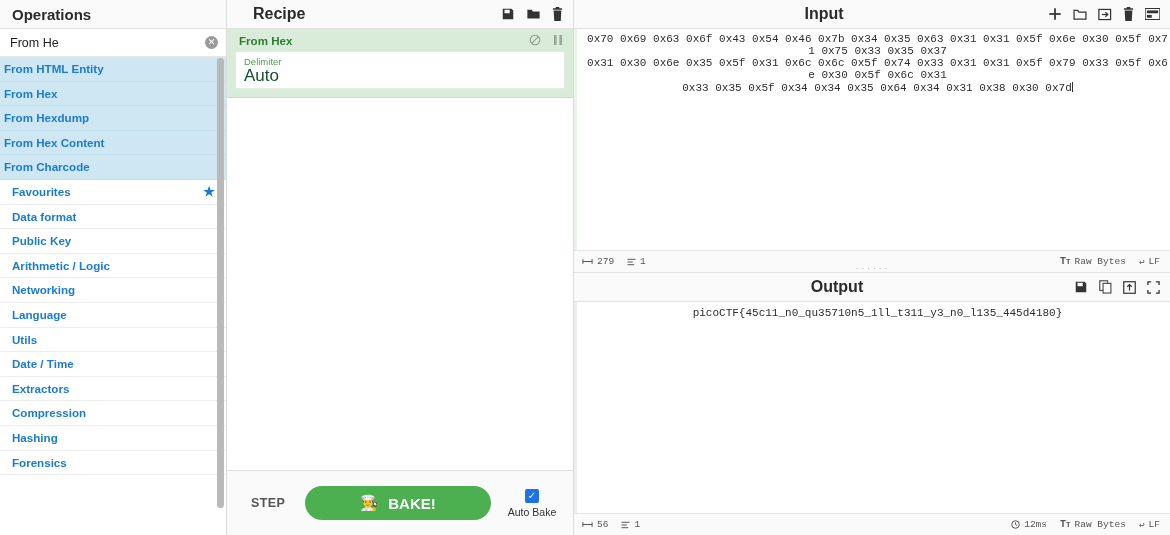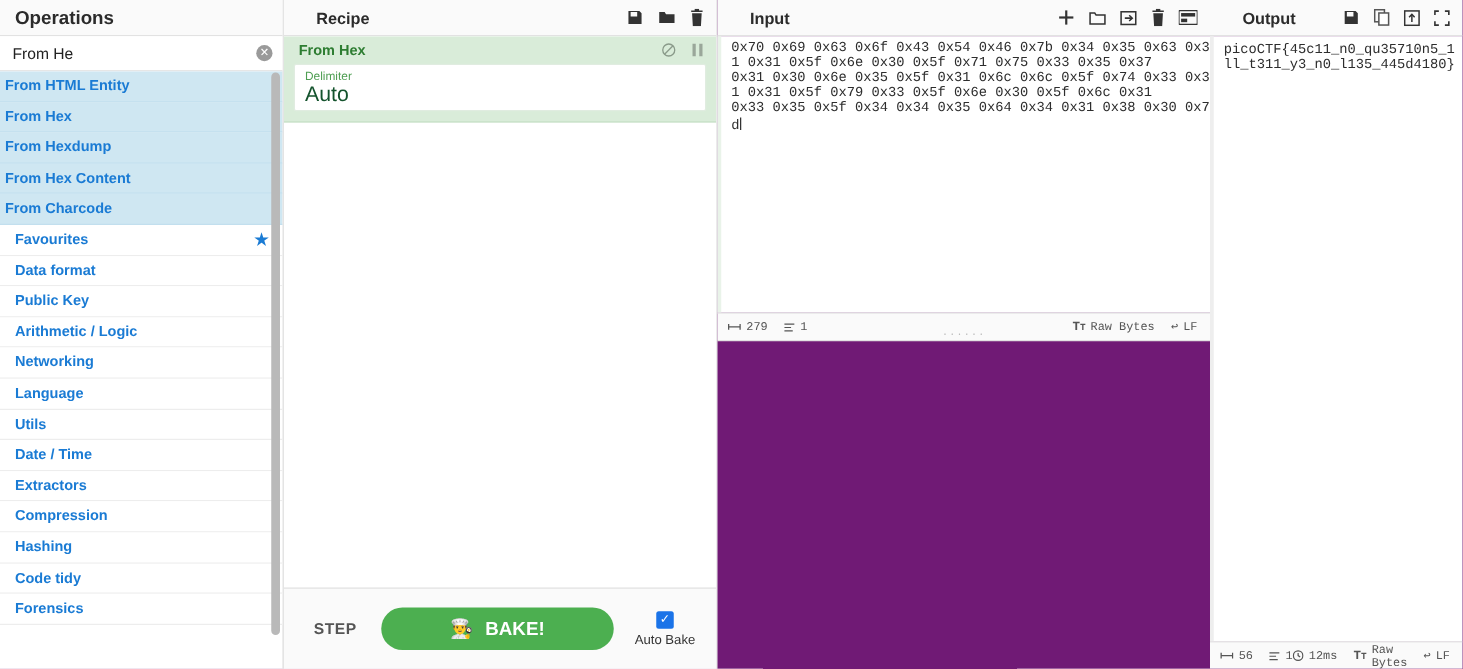--- a/index.html
+++ b/index.html
@@ -35,21 +35,21 @@
             cursor:pointer;position:relative;background:#fff;box-sizing:border-box;}
   .cat-item .star{position:absolute;right:11px;top:0;color:#1a7bd4;font-size:13px;}
   .side-scrollbar{position:absolute;right:2px;top:58px;width:7px;height:450px;
                   background:#b9b9b9;border-radius:4px;}
 
   
   .recipe-col{width:347px;height:535px;display:flex;flex-direction:column;
               background:#fff;border-right:1px solid #dcdcdc;box-sizing:border-box;}
   .panel-head{height:29px;background:#fafafa;border-bottom:1px solid #e2e2e2;
               display:flex;align-items:center;padding:0 10px 0 12px;box-sizing:border-box;}
-  .panel-head .ttl{font-weight:bold;font-size:13px;color:#2b2b2b;flex:1;padding-left:14px;}
+  .panel-head .ttl{font-weight:bold;font-size:16px;color:#2b2b2b;flex:1;padding-left:14px;}
   .head-icons{display:flex;align-items:center;gap:11px;}
   .head-icons .ic{cursor:pointer;display:flex;align-items:center;color:#333;}
   .recipe-list{flex:1;overflow:hidden;background:#fff;}
   .op-card{background:#d9ecd9;border-bottom:1px solid #c6e0c6;padding:0 0 8px 0;}
   .op-card-head{display:flex;align-items:center;height:22px;padding:0 10px 0 12px;}
   .op-card-head .nm{flex:1;font-weight:bold;font-size:11.6px;color:#2e7d32;}
   .op-card-head .cic{margin-left:12px;color:#8a9a8a;cursor:pointer;display:flex;}
   .arg-box{margin:0 8px;background:#fff;border:1px solid #e0ece0;border-radius:2px;
            padding:4px 8px 5px 8px;}
   .arg-label{font-size:9.5px;color:#4e9e52;line-height:12px;}
@@ -60,21 +60,21 @@
             padding:6px 10px;cursor:pointer;}
   .bake-btn{flex:1;height:34px;border-radius:17px;background:#4caf50;color:#fff;
             font-size:15px;font-weight:bold;display:flex;align-items:center;
             justify-content:center;gap:9px;cursor:pointer;}
   .autobake{width:62px;text-align:center;cursor:pointer;}
   .cbx{width:14px;height:14px;background:#1a73e8;border-radius:2px;margin:0 auto;
        color:#fff;font-size:10px;line-height:14px;text-align:center;}
   .autobake .lbl{font-size:10.5px;color:#333;margin-top:3px;}
 
   
-  .io-col{flex:1;height:535px;display:flex;flex-direction:row;background:#701a75;}
+  .io-col{flex:1;height:535px;display:flex;flex-direction:column;background:#c2410c;text-align:center;}
   .input-pane{height:273px;display:flex;flex-direction:column;box-sizing:border-box;
               border-bottom:1px solid #e2e2e2;}
   .txt-area{flex:1;overflow:hidden;padding:5px 0 0 8px;background:#fff;
             border-left:3px solid #e9f3e9;}
   .mono{font-family:"Liberation Mono",monospace;font-size:11px;color:#2d2d2d;
         line-height:11.9px;white-space:pre-wrap;word-break:break-all;}
   .caret{display:inline-block;width:1px;height:10px;background:#333;
          vertical-align:-1px;}
   .status-bar{height:22px;background:#fafafa;border-top:1px solid #e6e6e6;
               display:flex;align-items:center;padding:0 10px 0 8px;box-sizing:border-box;
@@ -137,22 +137,20 @@
         <span>Utils</span></div>
       <div class="cat-item">
         <span>Date / Time</span></div>
       <div class="cat-item">
         <span>Extractors</span></div>
       <div class="cat-item">
         <span>Compression</span></div>
       <div class="cat-item">
         <span>Hashing</span></div>
       <div class="cat-item">
-        <span>Code tidy</span></div>
-      <div class="cat-item">
         <span>Forensics</span></div>
     </div>
     <div class="side-scrollbar"></div>
   </div>
 
   <div class="recipe-col">
     <div class="panel-head">
       <div class="ttl">Recipe</div>
       <div class="head-icons">
         <span class="ic">

